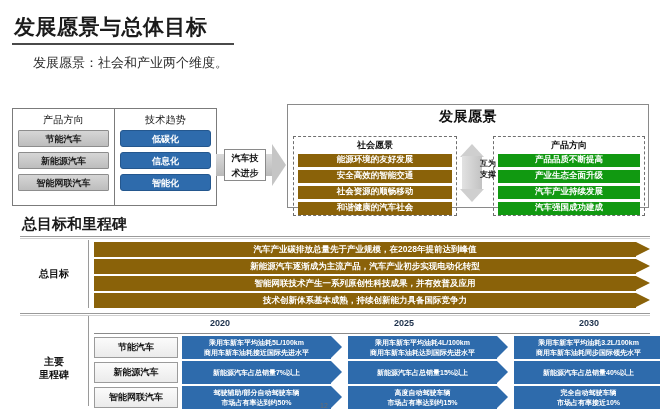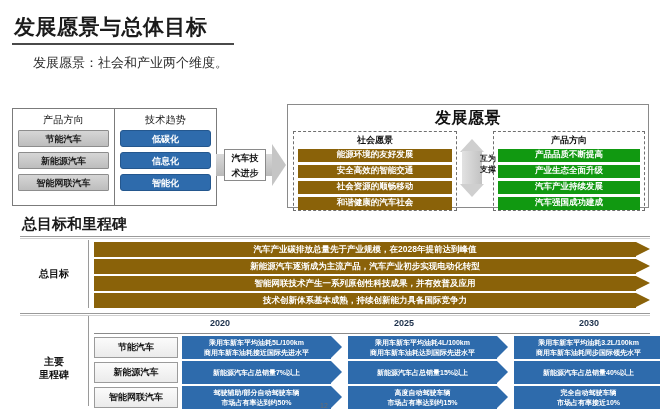--- a/index.html
+++ b/index.html
@@ -65,22 +65,22 @@
     font-size:9px;font-weight:bold;line-height:15px;text-align:center;color:#111;
     box-sizing:border-box;padding-top:1px;
   }
 
   
   .vision{
     position:absolute;left:287px;top:104px;width:362px;height:104px;
     border:1px solid #8a8a8a;background:#fff;box-sizing:border-box;
   }
   .vision-title{
-    text-align:center;font-size:16px;font-weight:bold;color:#111;
-    margin:3px 0 2px 0;letter-spacing:.5px;
+    text-align:center;font-size:14px;font-weight:bold;color:#111;
+    margin:3px 0 10px 0;letter-spacing:.5px;
   }
   .vision-body{position:relative;height:82px;}
   .vbox{
     position:absolute;top:0;border:1px dashed #6f6f6f;box-sizing:border-box;
     padding:2px 4px 3px 4px;
   }
   .vbox.social{left:5px;width:164px;height:80px;}
   .vbox.industry{left:205px;width:152px;height:80px;}
   .vbox-head{text-align:center;font-size:9px;font-weight:bold;margin-bottom:2px;color:#111;}
   .vbar{

